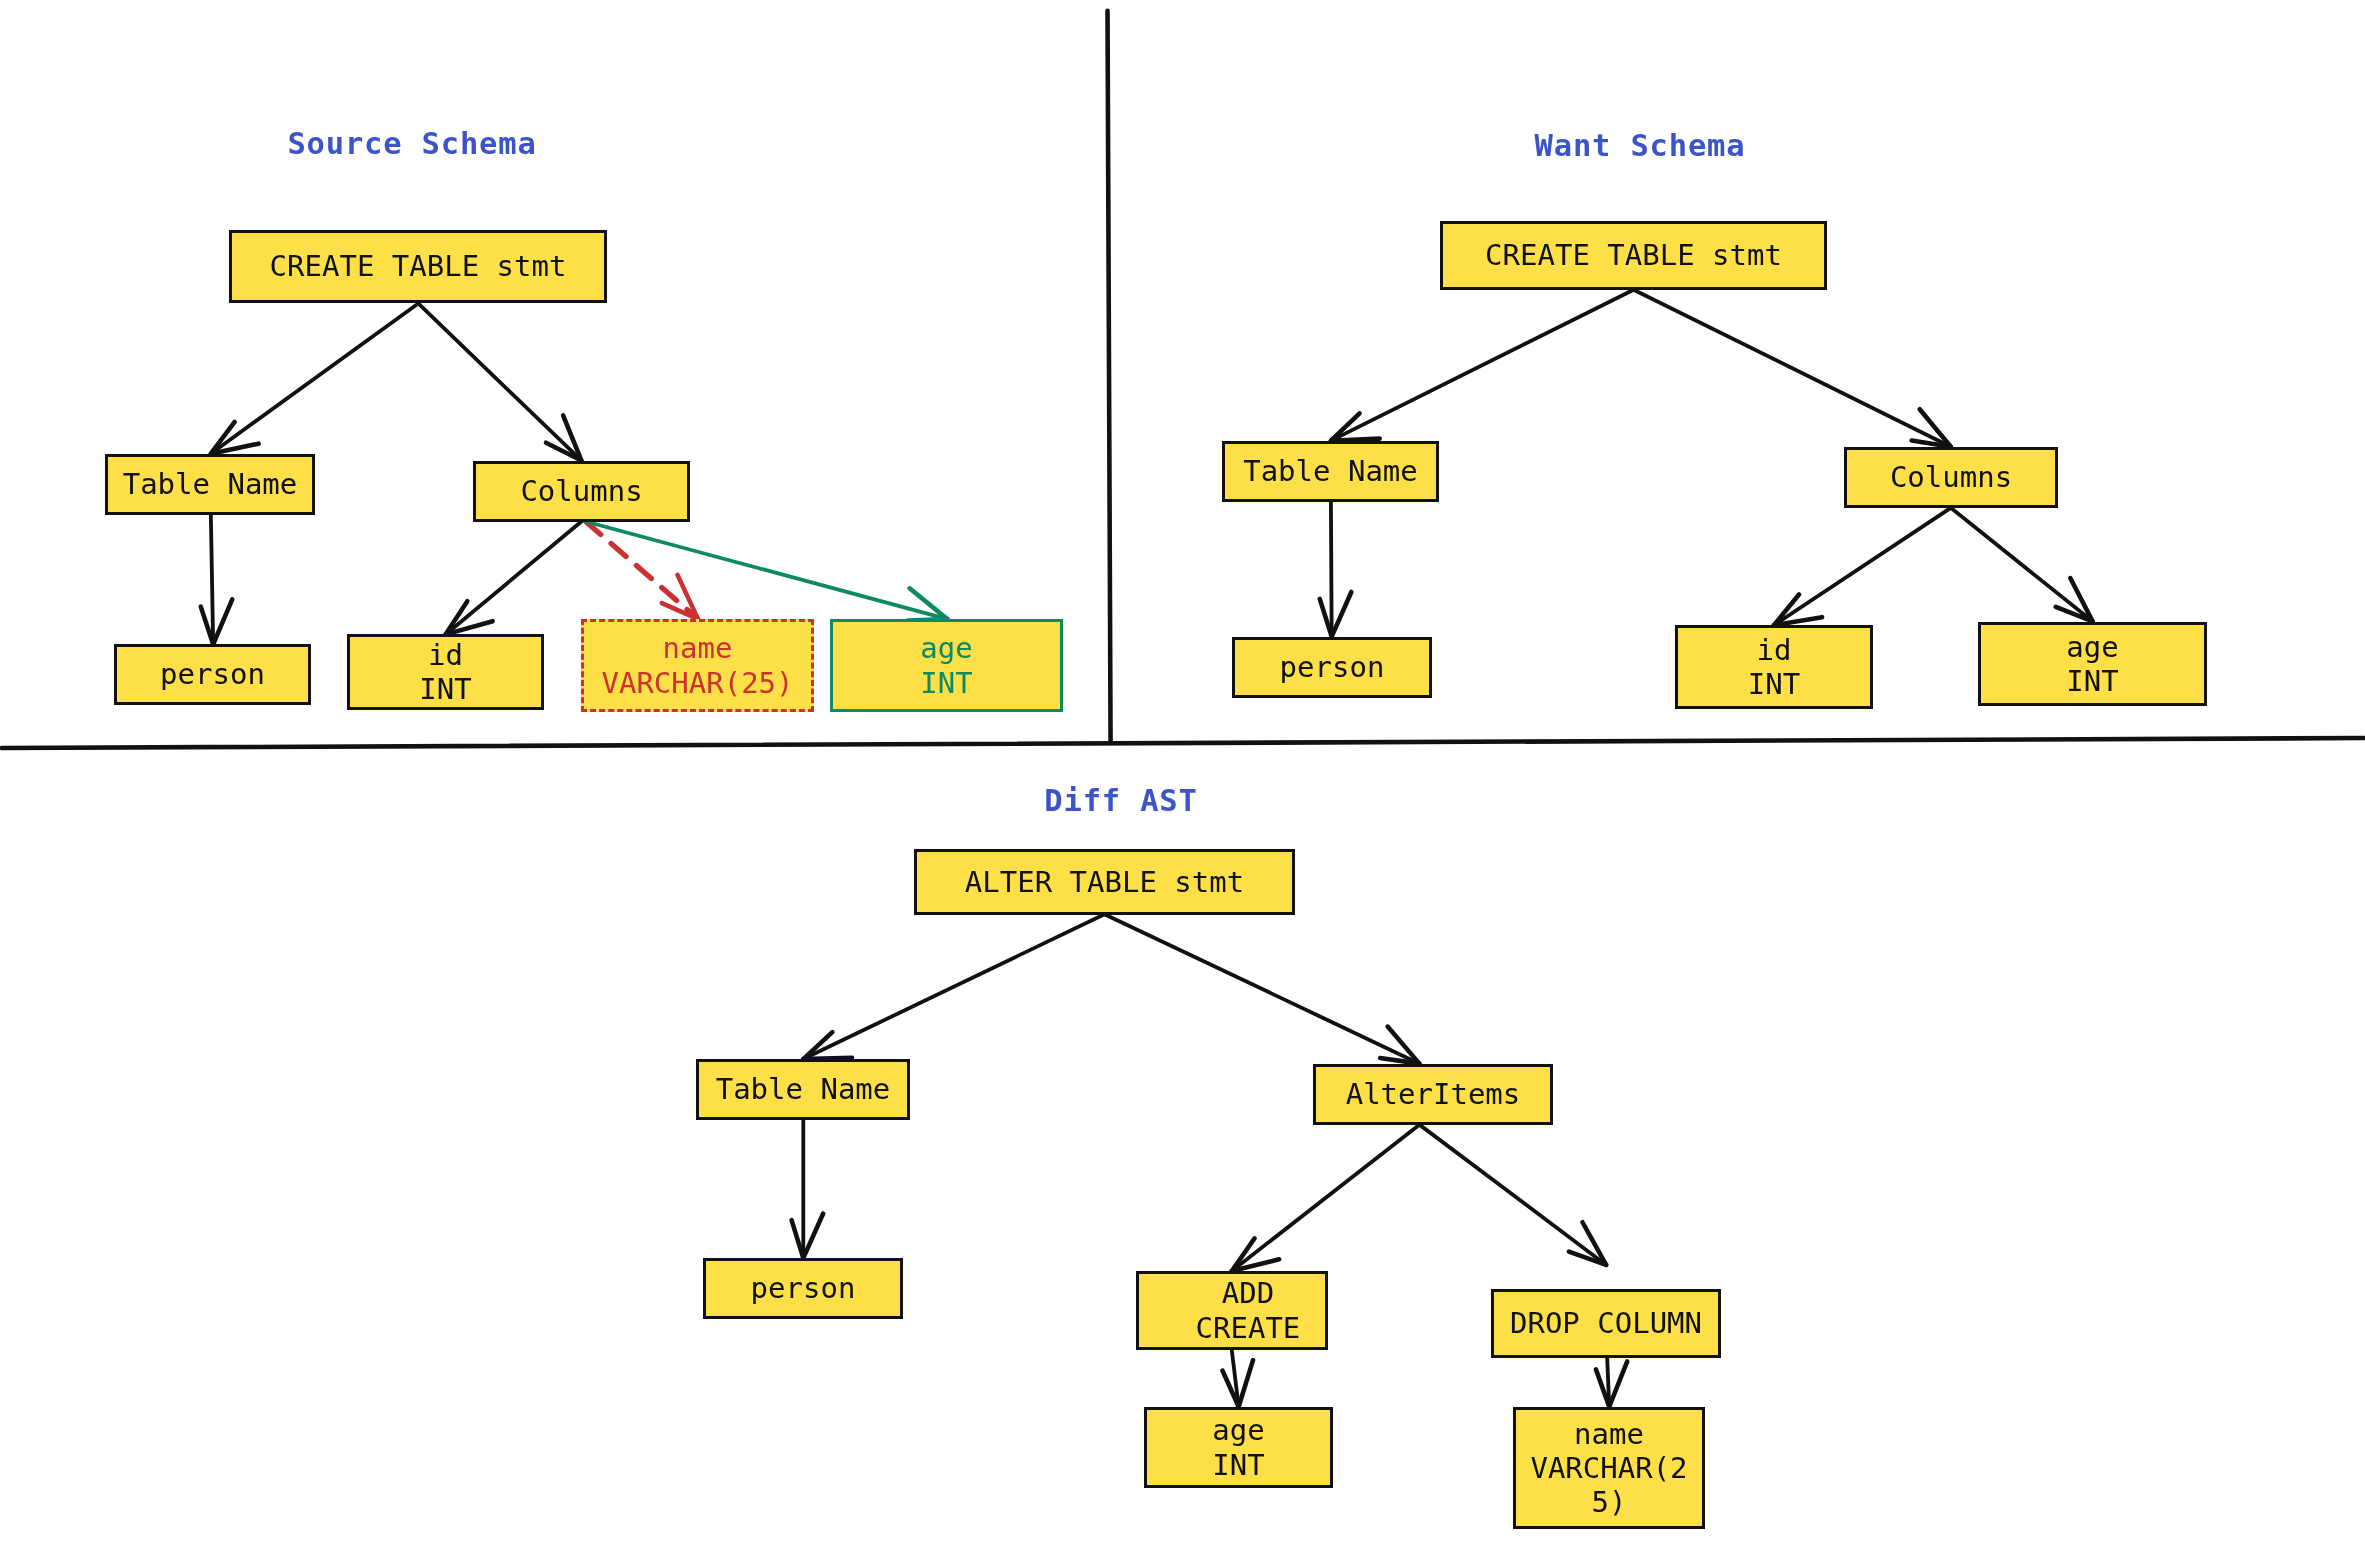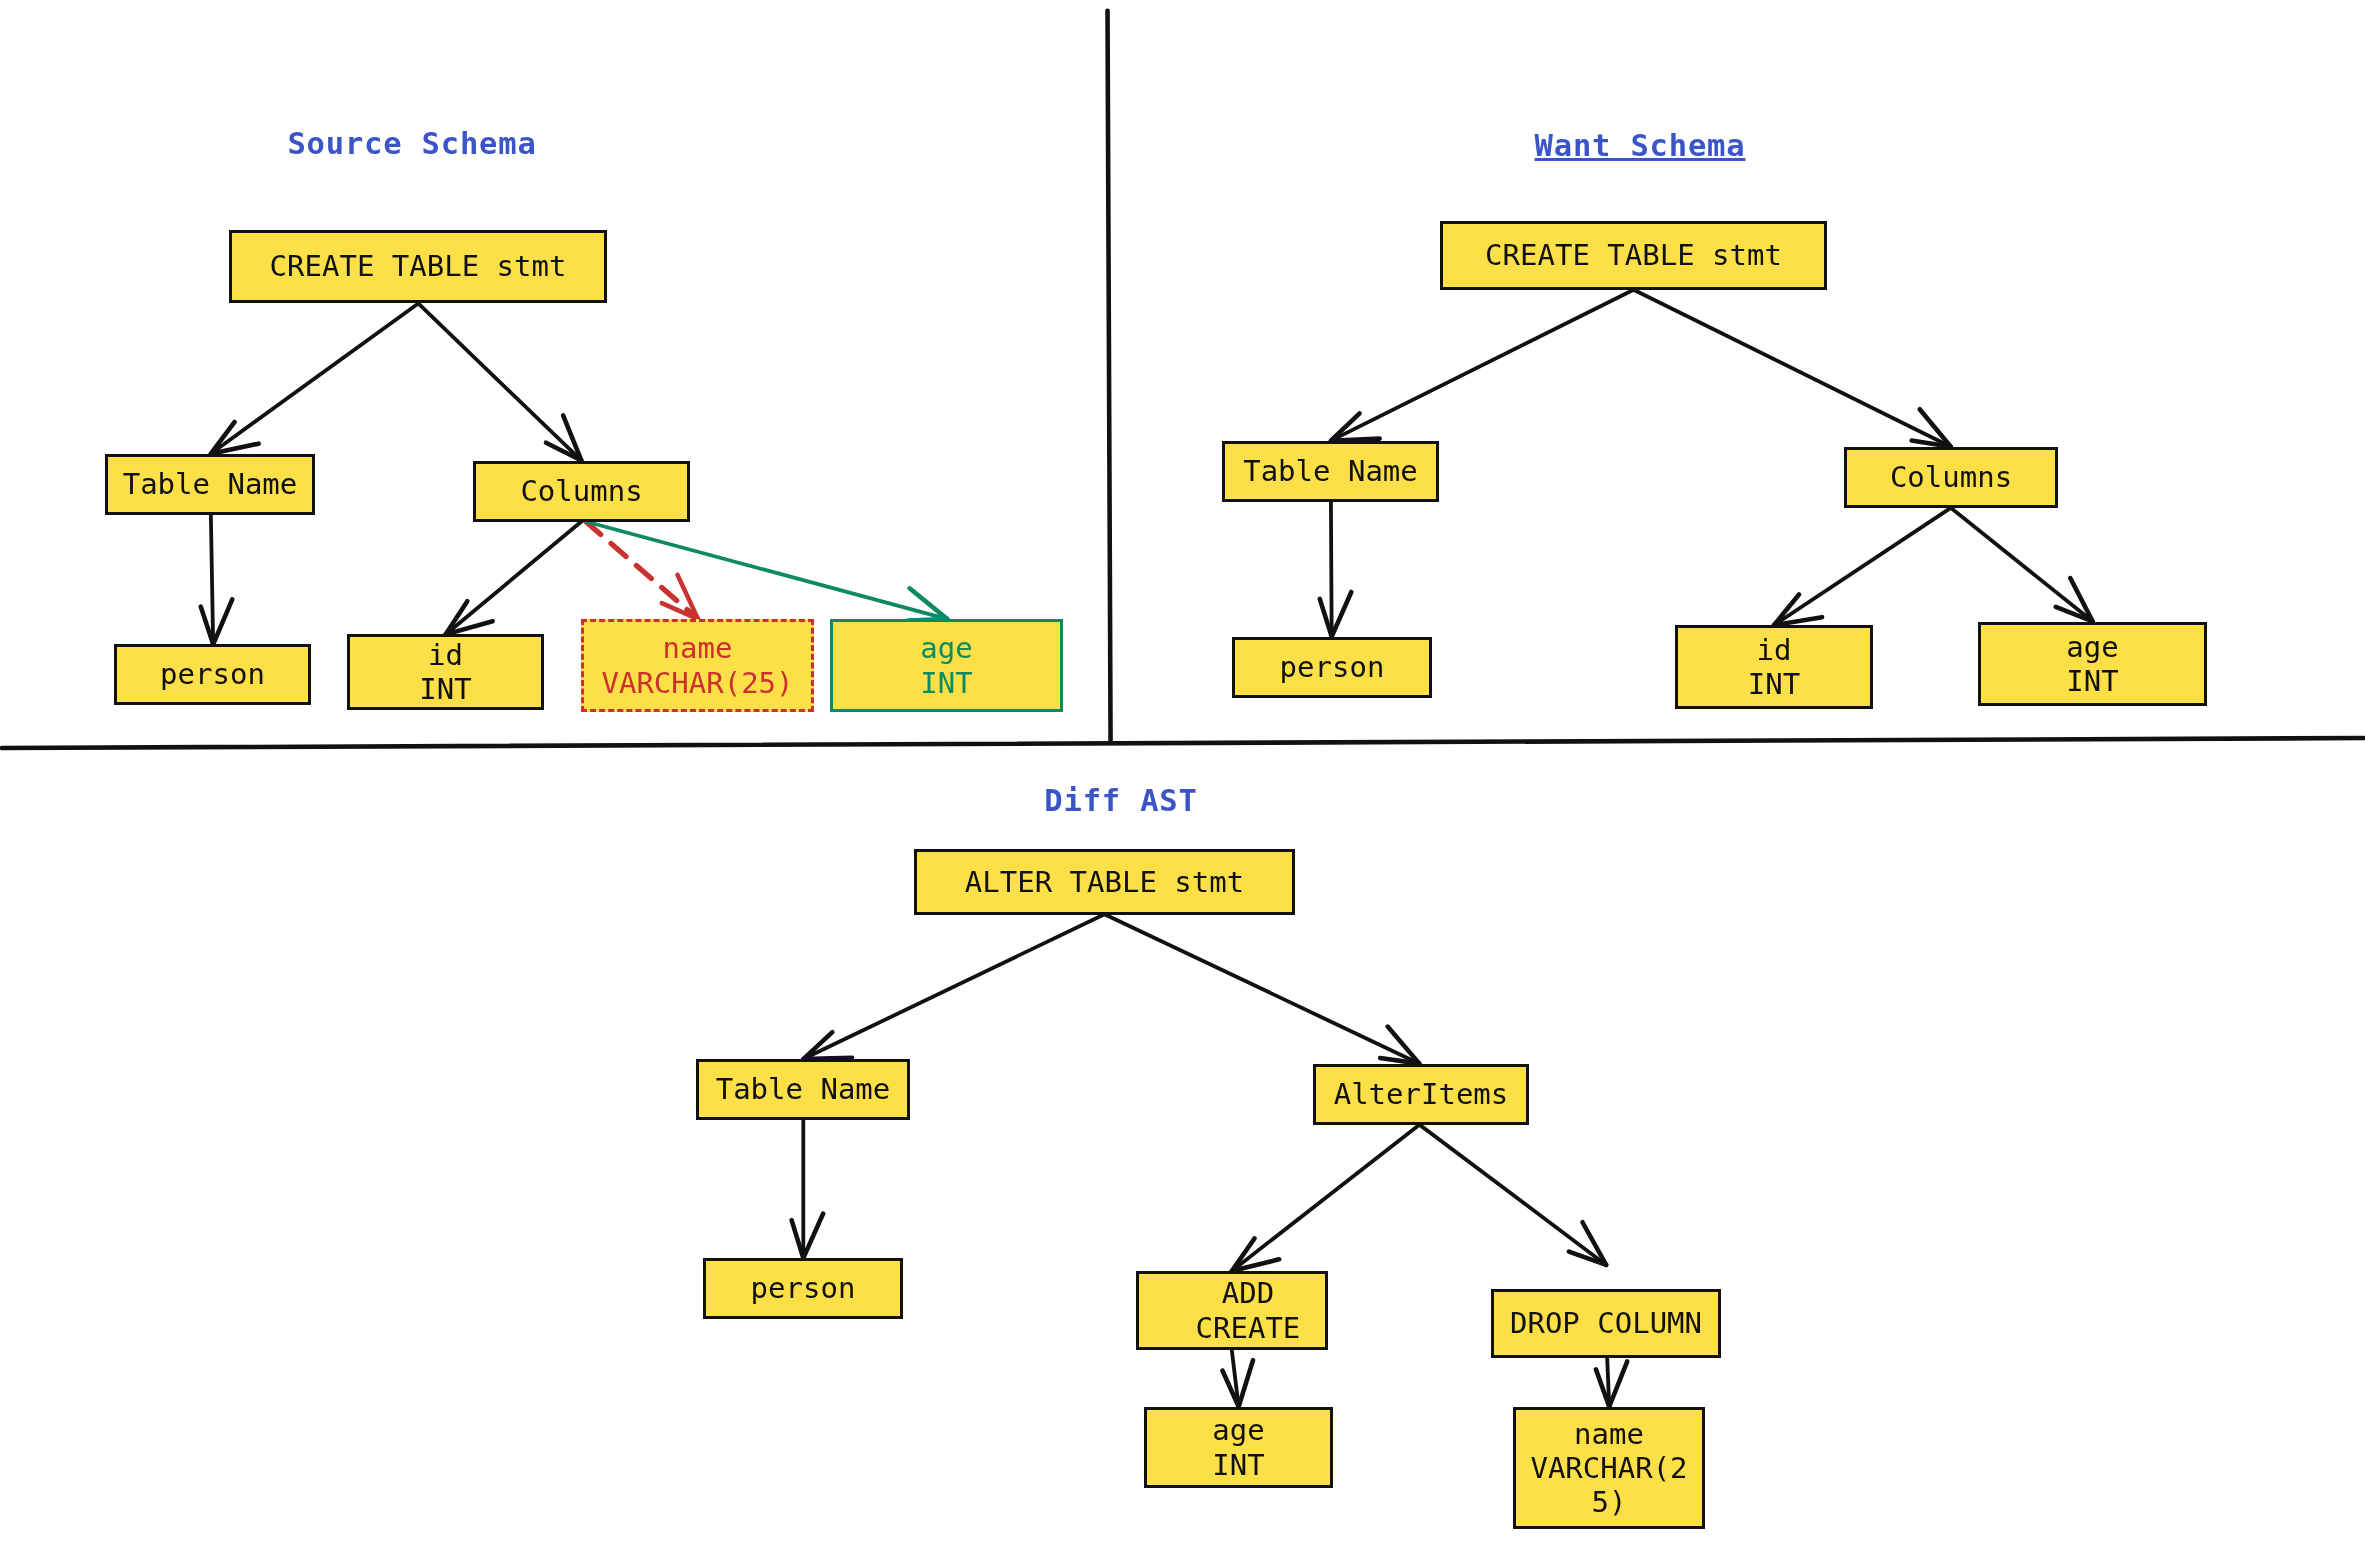--- a/index.html
+++ b/index.html
@@ -125,41 +125,41 @@
         <line x1="1624" y1="1845" x2="1642.8504774626729" y2="1783.8390688475947" stroke="#111111" stroke-width="6" stroke-linecap="round"></line>
         <line x1="1624" y1="1845" x2="1602.747694597815" y2="1797.5411808502122" stroke="#111111" stroke-width="6" stroke-linecap="round"></line>
         <line x1="2106" y1="1749" x2="2109.750216731727" y2="1839.0052015614458" stroke="#111111" stroke-width="5" stroke-linecap="round" fill="none"></line>
         <line x1="2110" y1="1845" x2="2133.6412521340844" y2="1785.5265504823149" stroke="#111111" stroke-width="6" stroke-linecap="round"></line>
         <line x1="2110" y1="1845" x2="2092.5781700852563" y2="1796.0053080178911" stroke="#111111" stroke-width="6" stroke-linecap="round"></line>
       </g>
   </svg>
 
   <div class="panel-title" style="left:412px; top:126px;">Source Schema</div>
 
-  <div class="panel-title" style="left:1640px; top:128px;text-decoration:underline;">Want Schema</div>
+  <div class="panel-title" style="left:1640px; top:128px;">Want Schema</div>
 
   <div class="panel-title" style="left:1121px; top:783px;">Diff AST</div>
 
   <div id="node-layer">
       <div class="node" style="left: 229px; top: 230px; width: 378px; height: 73px;"><span class="line">CREATE TABLE stmt</span></div>
       <div class="node" style="left: 105px; top: 454px; width: 210px; height: 61px;"><span class="line">Table Name</span></div>
       <div class="node" style="left: 473px; top: 461px; width: 217px; height: 61px;"><span class="line">Columns</span></div>
       <div class="node" style="left: 114px; top: 644px; width: 197px; height: 61px;"><span class="line">person</span></div>
       <div class="node" style="left: 347px; top: 634px; width: 197px; height: 76px;"><span class="line">id</span><span class="line">INT</span></div>
       <div class="node dashed-red" style="left: 581px; top: 619px; width: 233px; height: 93px;"><span class="line">name</span><span class="line">VARCHAR(25)</span></div>
       <div class="node solid-green" style="left: 830px; top: 619px; width: 233px; height: 93px;"><span class="line">age</span><span class="line">INT</span></div>
       <div class="node" style="left: 1440px; top: 221px; width: 387px; height: 69px;"><span class="line">CREATE TABLE stmt</span></div>
       <div class="node" style="left: 1222px; top: 441px; width: 217px; height: 61px;"><span class="line">Table Name</span></div>
       <div class="node" style="left: 1844px; top: 447px; width: 214px; height: 61px;"><span class="line">Columns</span></div>
       <div class="node" style="left: 1232px; top: 637px; width: 200px; height: 61px;"><span class="line">person</span></div>
       <div class="node" style="left: 1675px; top: 625px; width: 198px; height: 84px;"><span class="line">id</span><span class="line">INT</span></div>
       <div class="node" style="left: 1978px; top: 622px; width: 229px; height: 84px;"><span class="line">age</span><span class="line">INT</span></div>
       <div class="node" style="left: 914px; top: 849px; width: 381px; height: 66px;"><span class="line">ALTER TABLE stmt</span></div>
       <div class="node" style="left: 696px; top: 1059px; width: 214px; height: 61px;"><span class="line">Table Name</span></div>
-      <div class="node" style="left: 1313px; top: 1064px; width: 216px; height: 61px;"><span class="line">AlterItems</span></div>
+      <div class="node" style="left: 1313px; top: 1064px; width: 240px; height: 61px;"><span class="line">AlterItems</span></div>
       <div class="node" style="left: 703px; top: 1258px; width: 200px; height: 61px;"><span class="line">person</span></div>
       <div class="node" style="left: 1136px; top: 1271px; width: 192px; height: 79px; padding-left: 35px;"><span class="line">ADD</span><span class="line">CREATE</span></div>
       <div class="node" style="left: 1491px; top: 1265px; width: 230px; height: 69px; margin-top: 24px;"><span class="line">DROP COLUMN</span></div>
       <div class="node" style="left: 1144px; top: 1407px; width: 189px; height: 81px;"><span class="line">age</span><span class="line">INT</span></div>
       <div class="node" style="left: 1513px; top: 1407px; width: 192px; height: 122px;"><span class="line">name</span><span class="line">VARCHAR(2</span><span class="line">5)</span></div>
     </div>
 
 </div>
 
 

